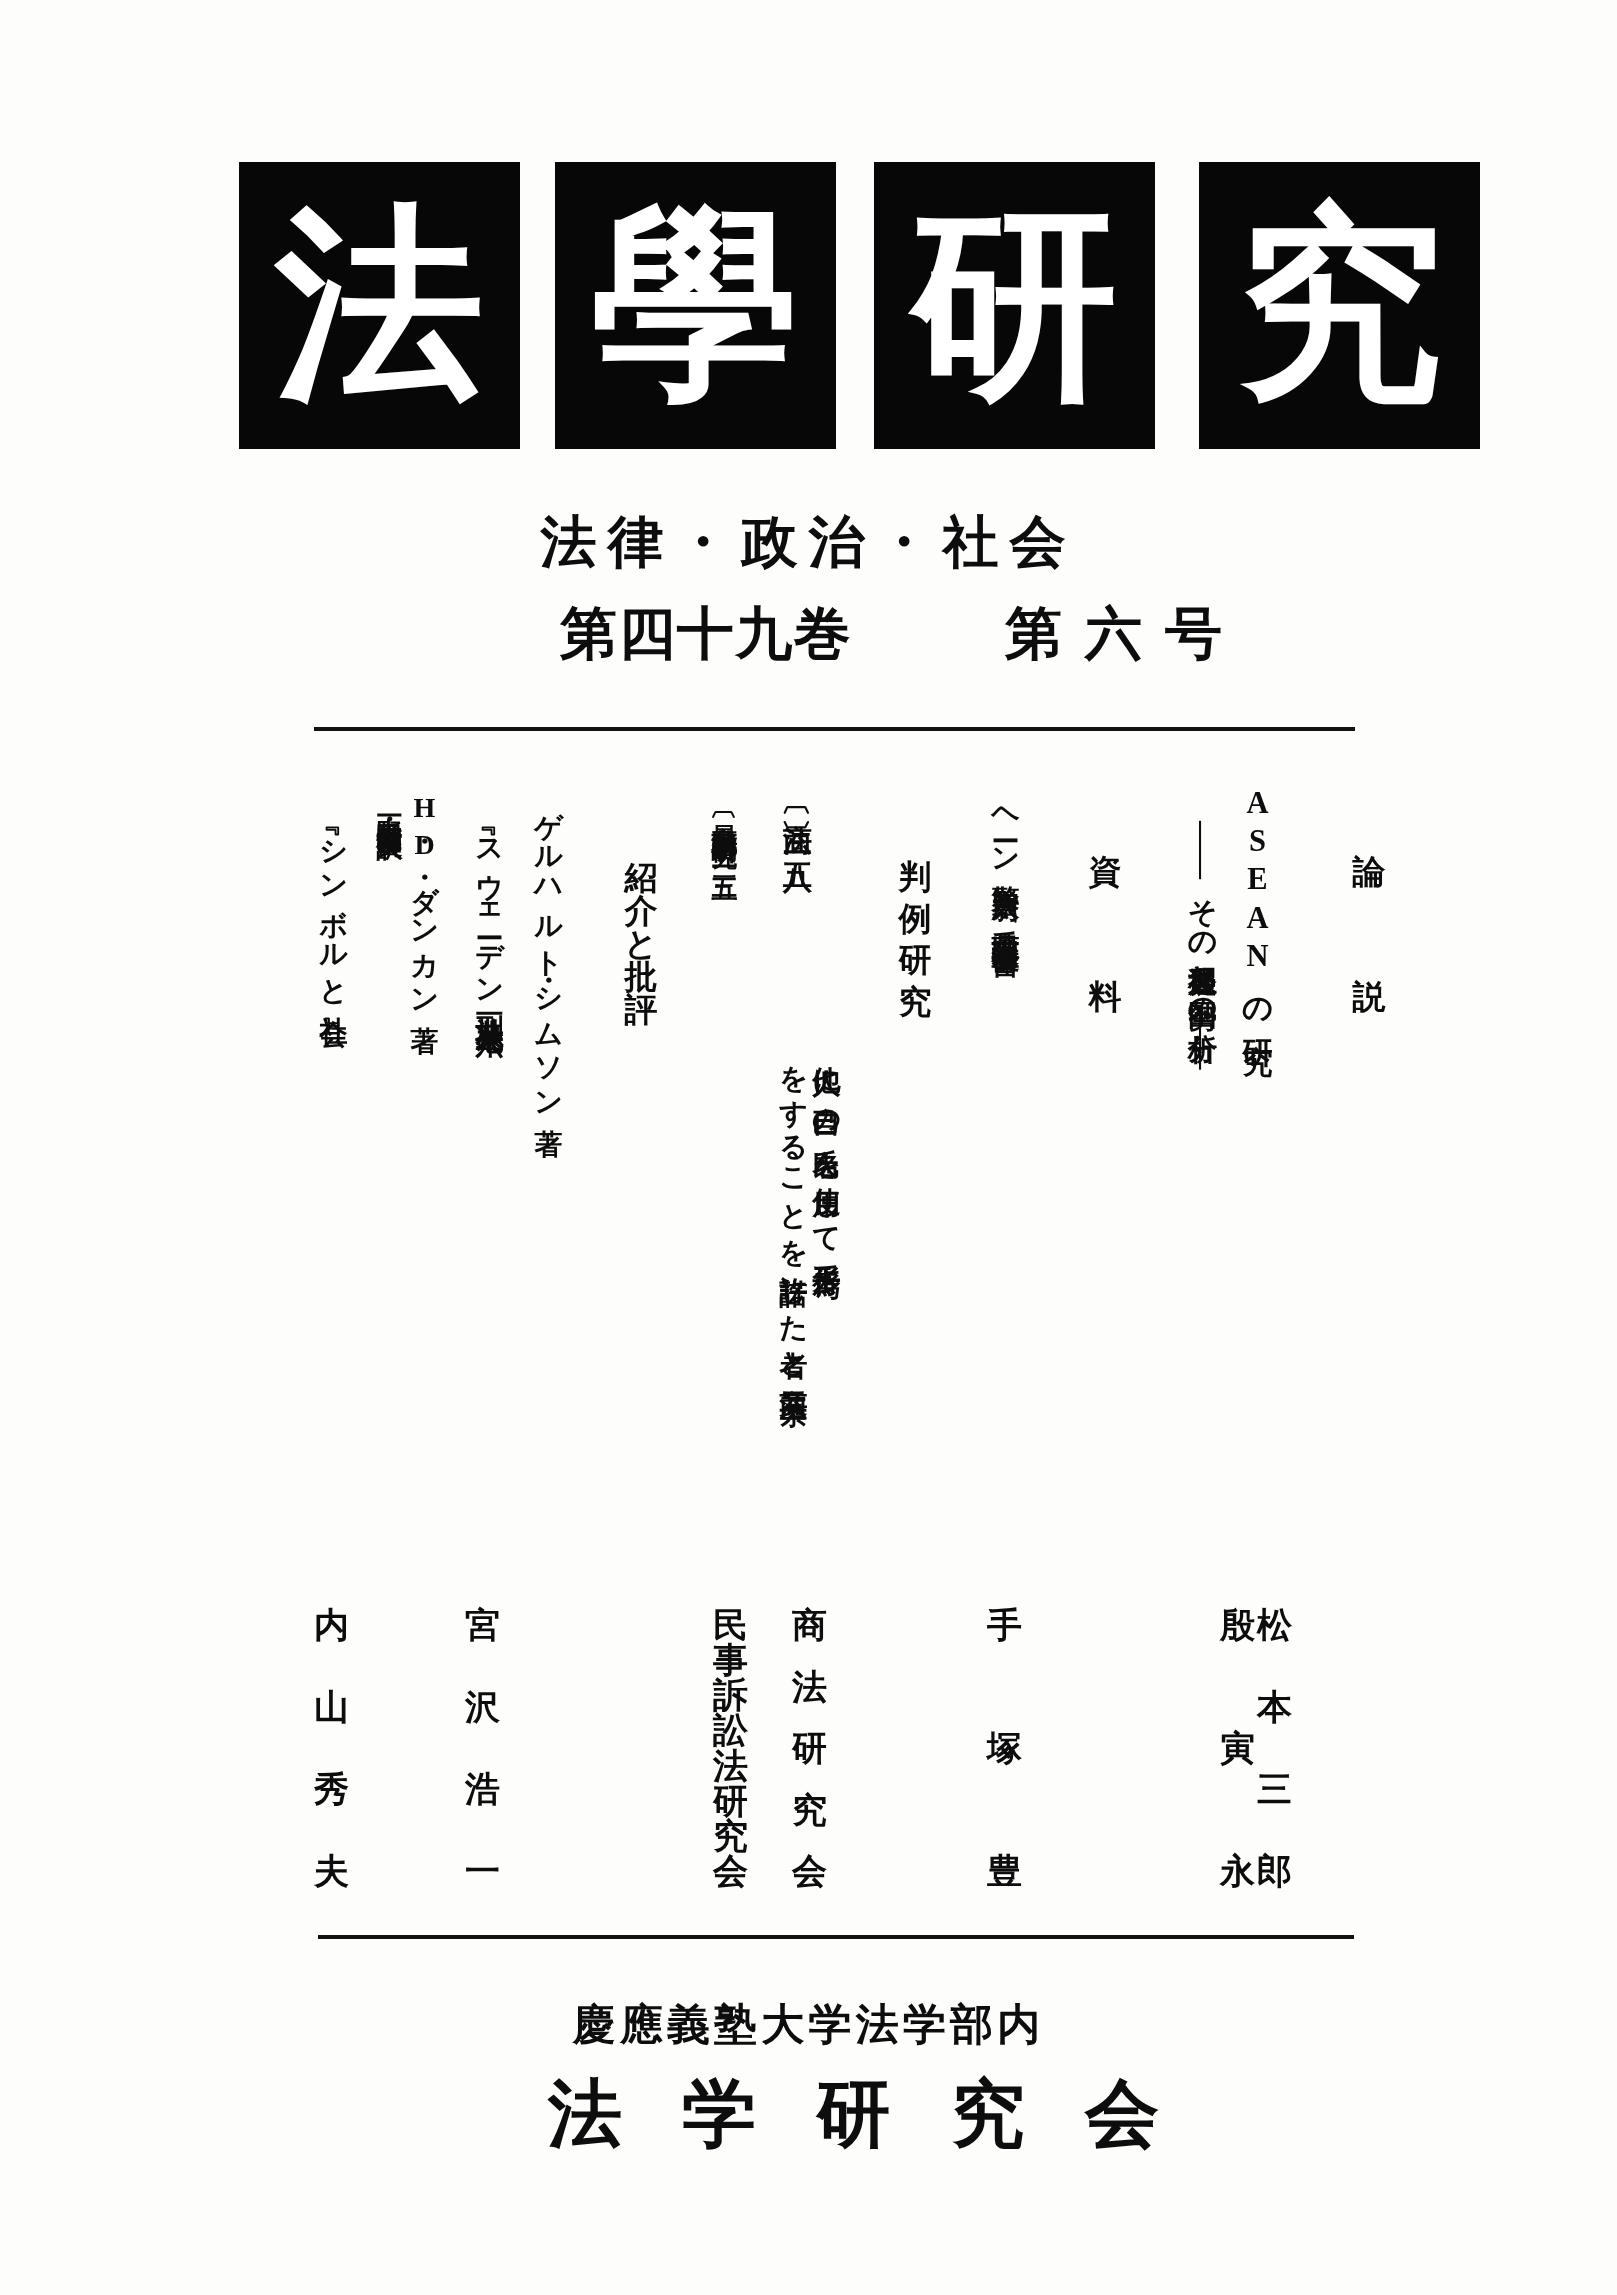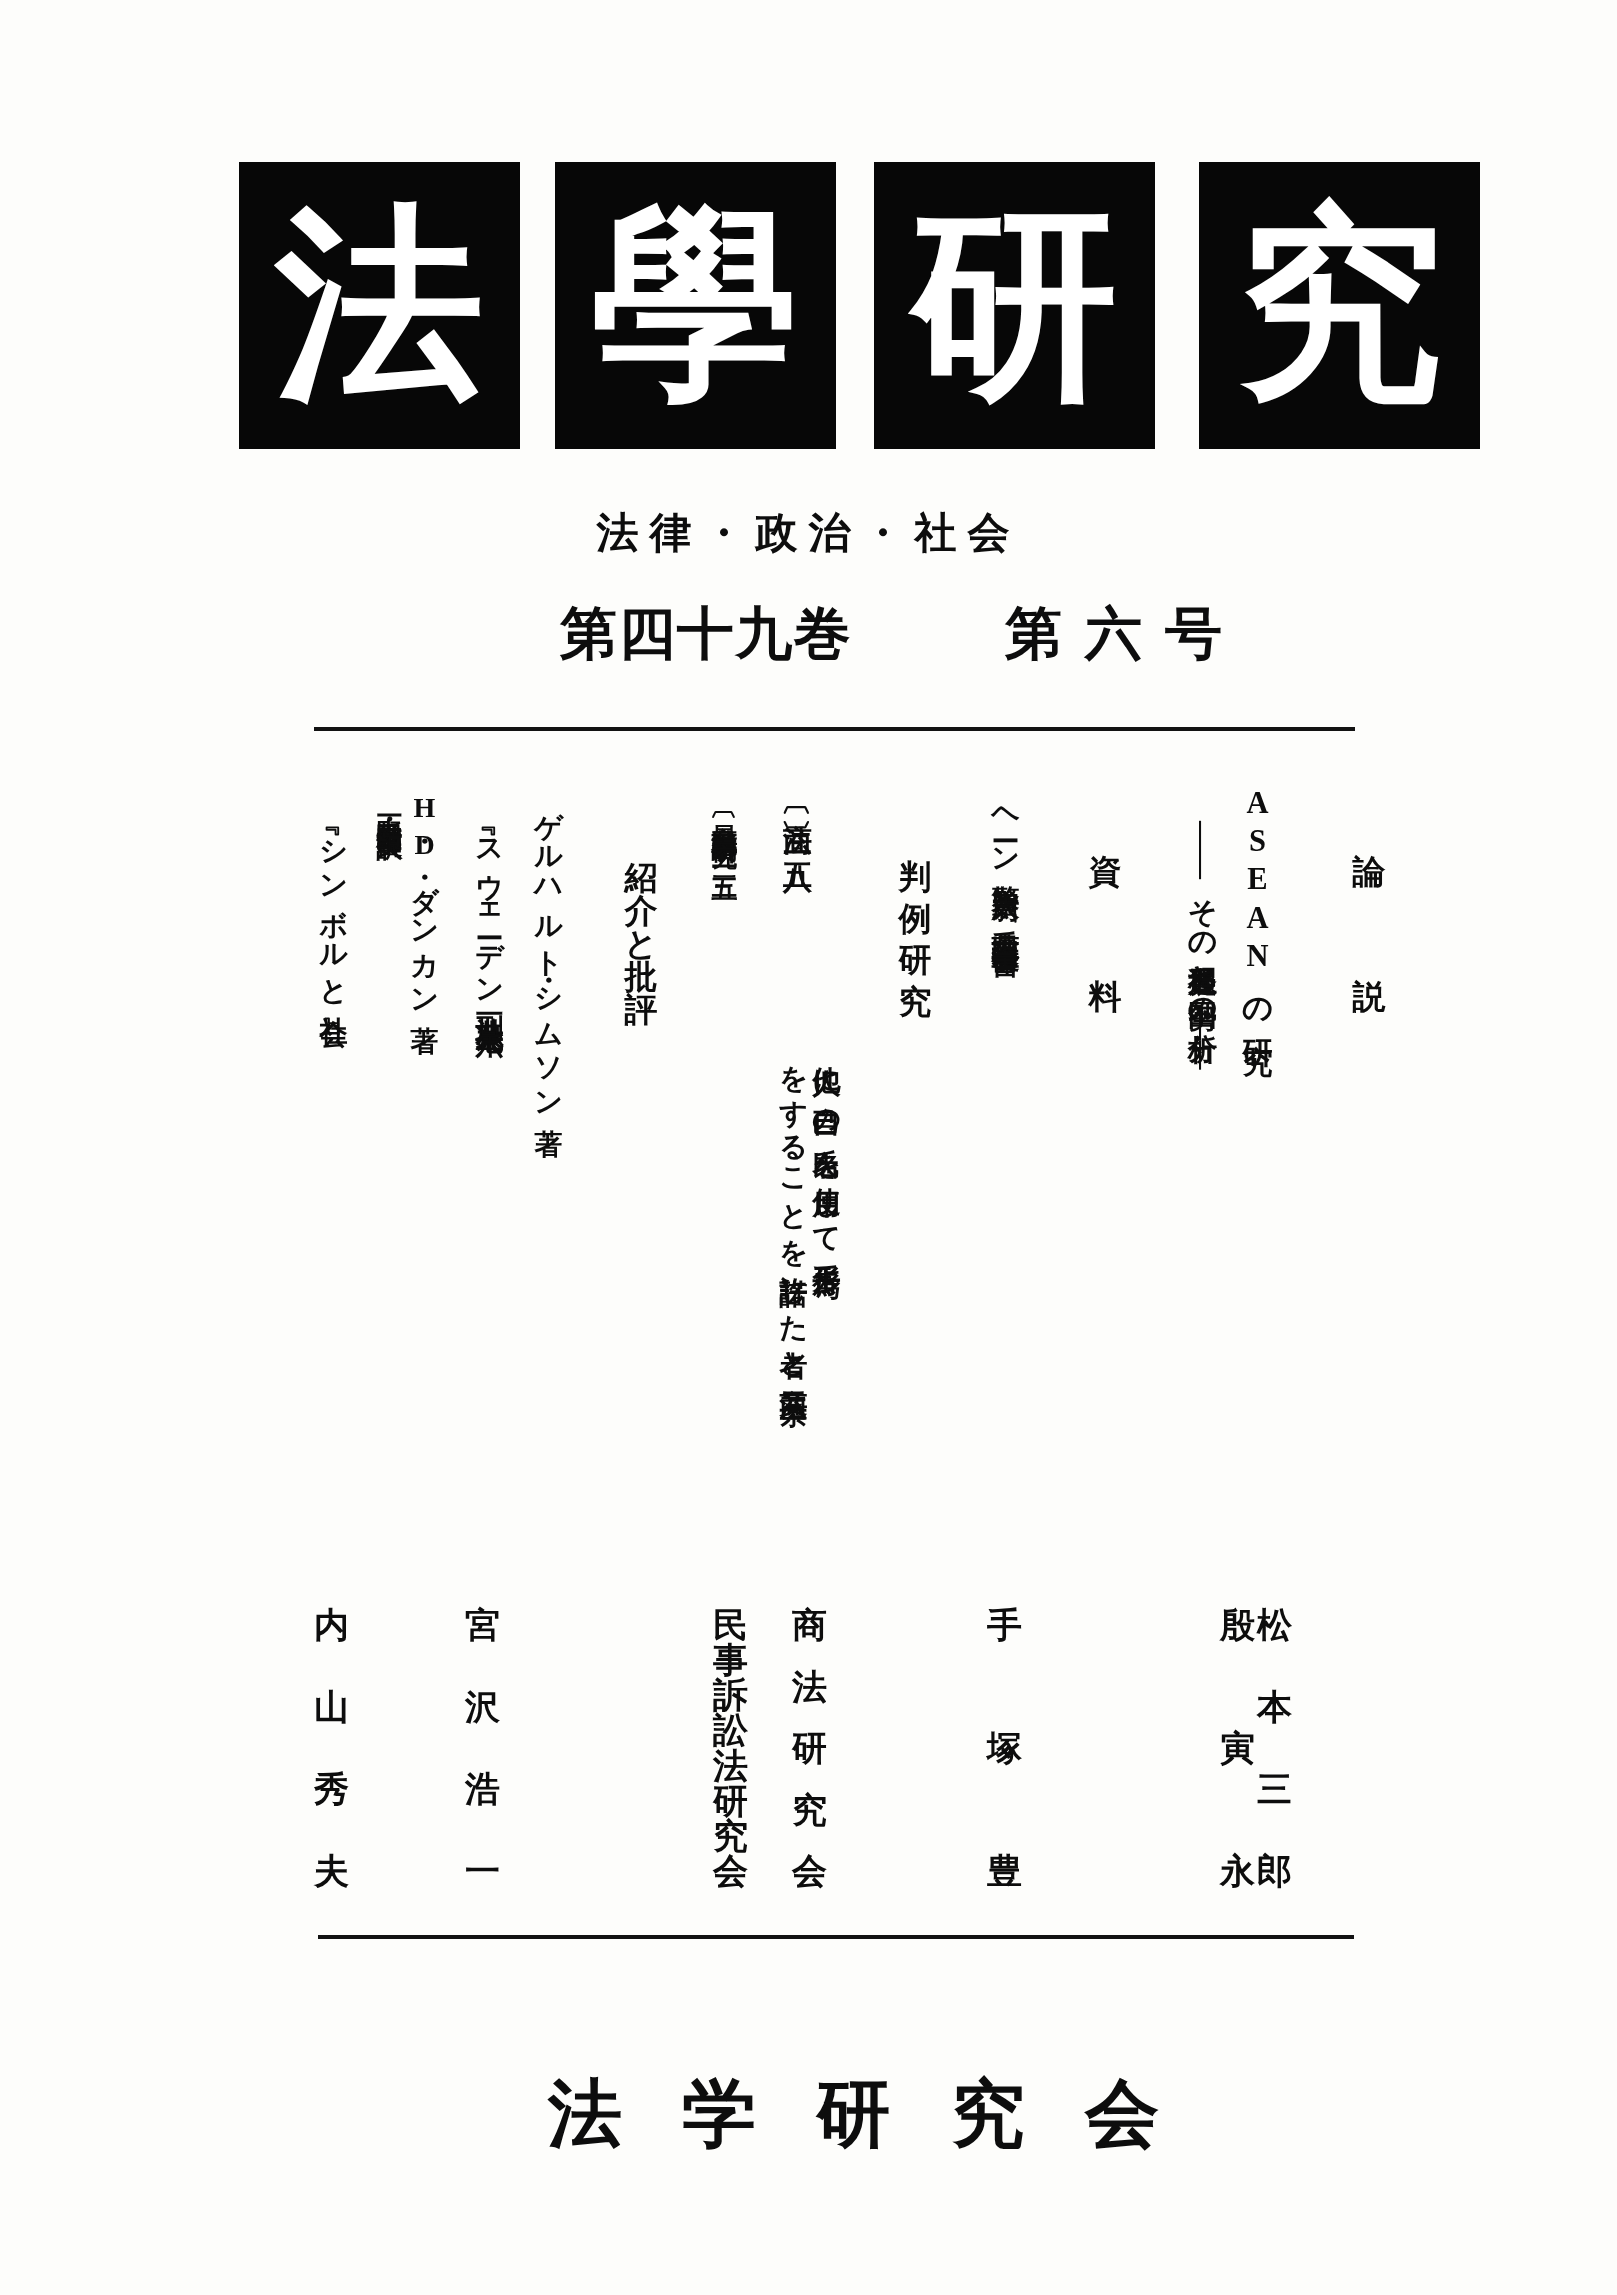--- a/index.html
+++ b/index.html
@@ -16,21 +16,21 @@
     position:absolute; top:162px; width:281px; height:287px;
     background:#070707; display:flex; align-items:center; justify-content:center;
   }
   .block span {
     color:#fff; font-size:208px; line-height:1; font-weight:700;
   }
   .b1{left:239px;} .b2{left:555px;} .b3{left:874px;} .b4{left:1199px;}
 
   .subtitle {
     position:absolute; left:0; right:0; top:505px;
-    text-align:center; font-size:42px; font-weight:700; letter-spacing:11px;
+    text-align:center; font-size:56px; font-weight:700; letter-spacing:11px;
   }
   .vol-label {
     position:absolute; top:605px; font-size:57px; font-weight:700; line-height:1;
   }
   .vol-l { left:548px; letter-spacing:1.4px;margin-left:12px; }
   .vol-r { left:1005px; display:flex; justify-content:space-between; width:217px; }
 
   .rule { position:absolute; background:#121212; height:4.2px; }
   .rule-top { left:314px; top:727px; width:1041px; }
   .rule-bottom { left:318px; top:1935px; width:1036px; }
@@ -175,20 +175,21 @@
     </div>
   <div class="v-flex author" style="left:313px;">
       <span>内</span>
       <span>山</span>
       <span>秀</span>
       <span>夫</span>
     </div>
 
   <div class="rule rule-bottom"></div>
 
+  <div class="affiliation">慶應義塾大学法学部内</div>
   <div class="publisher">
       <span>法</span>
       <span>学</span>
       <span>研</span>
       <span>究</span>
       <span>会</span>
     </div>
 
 </div>
 

